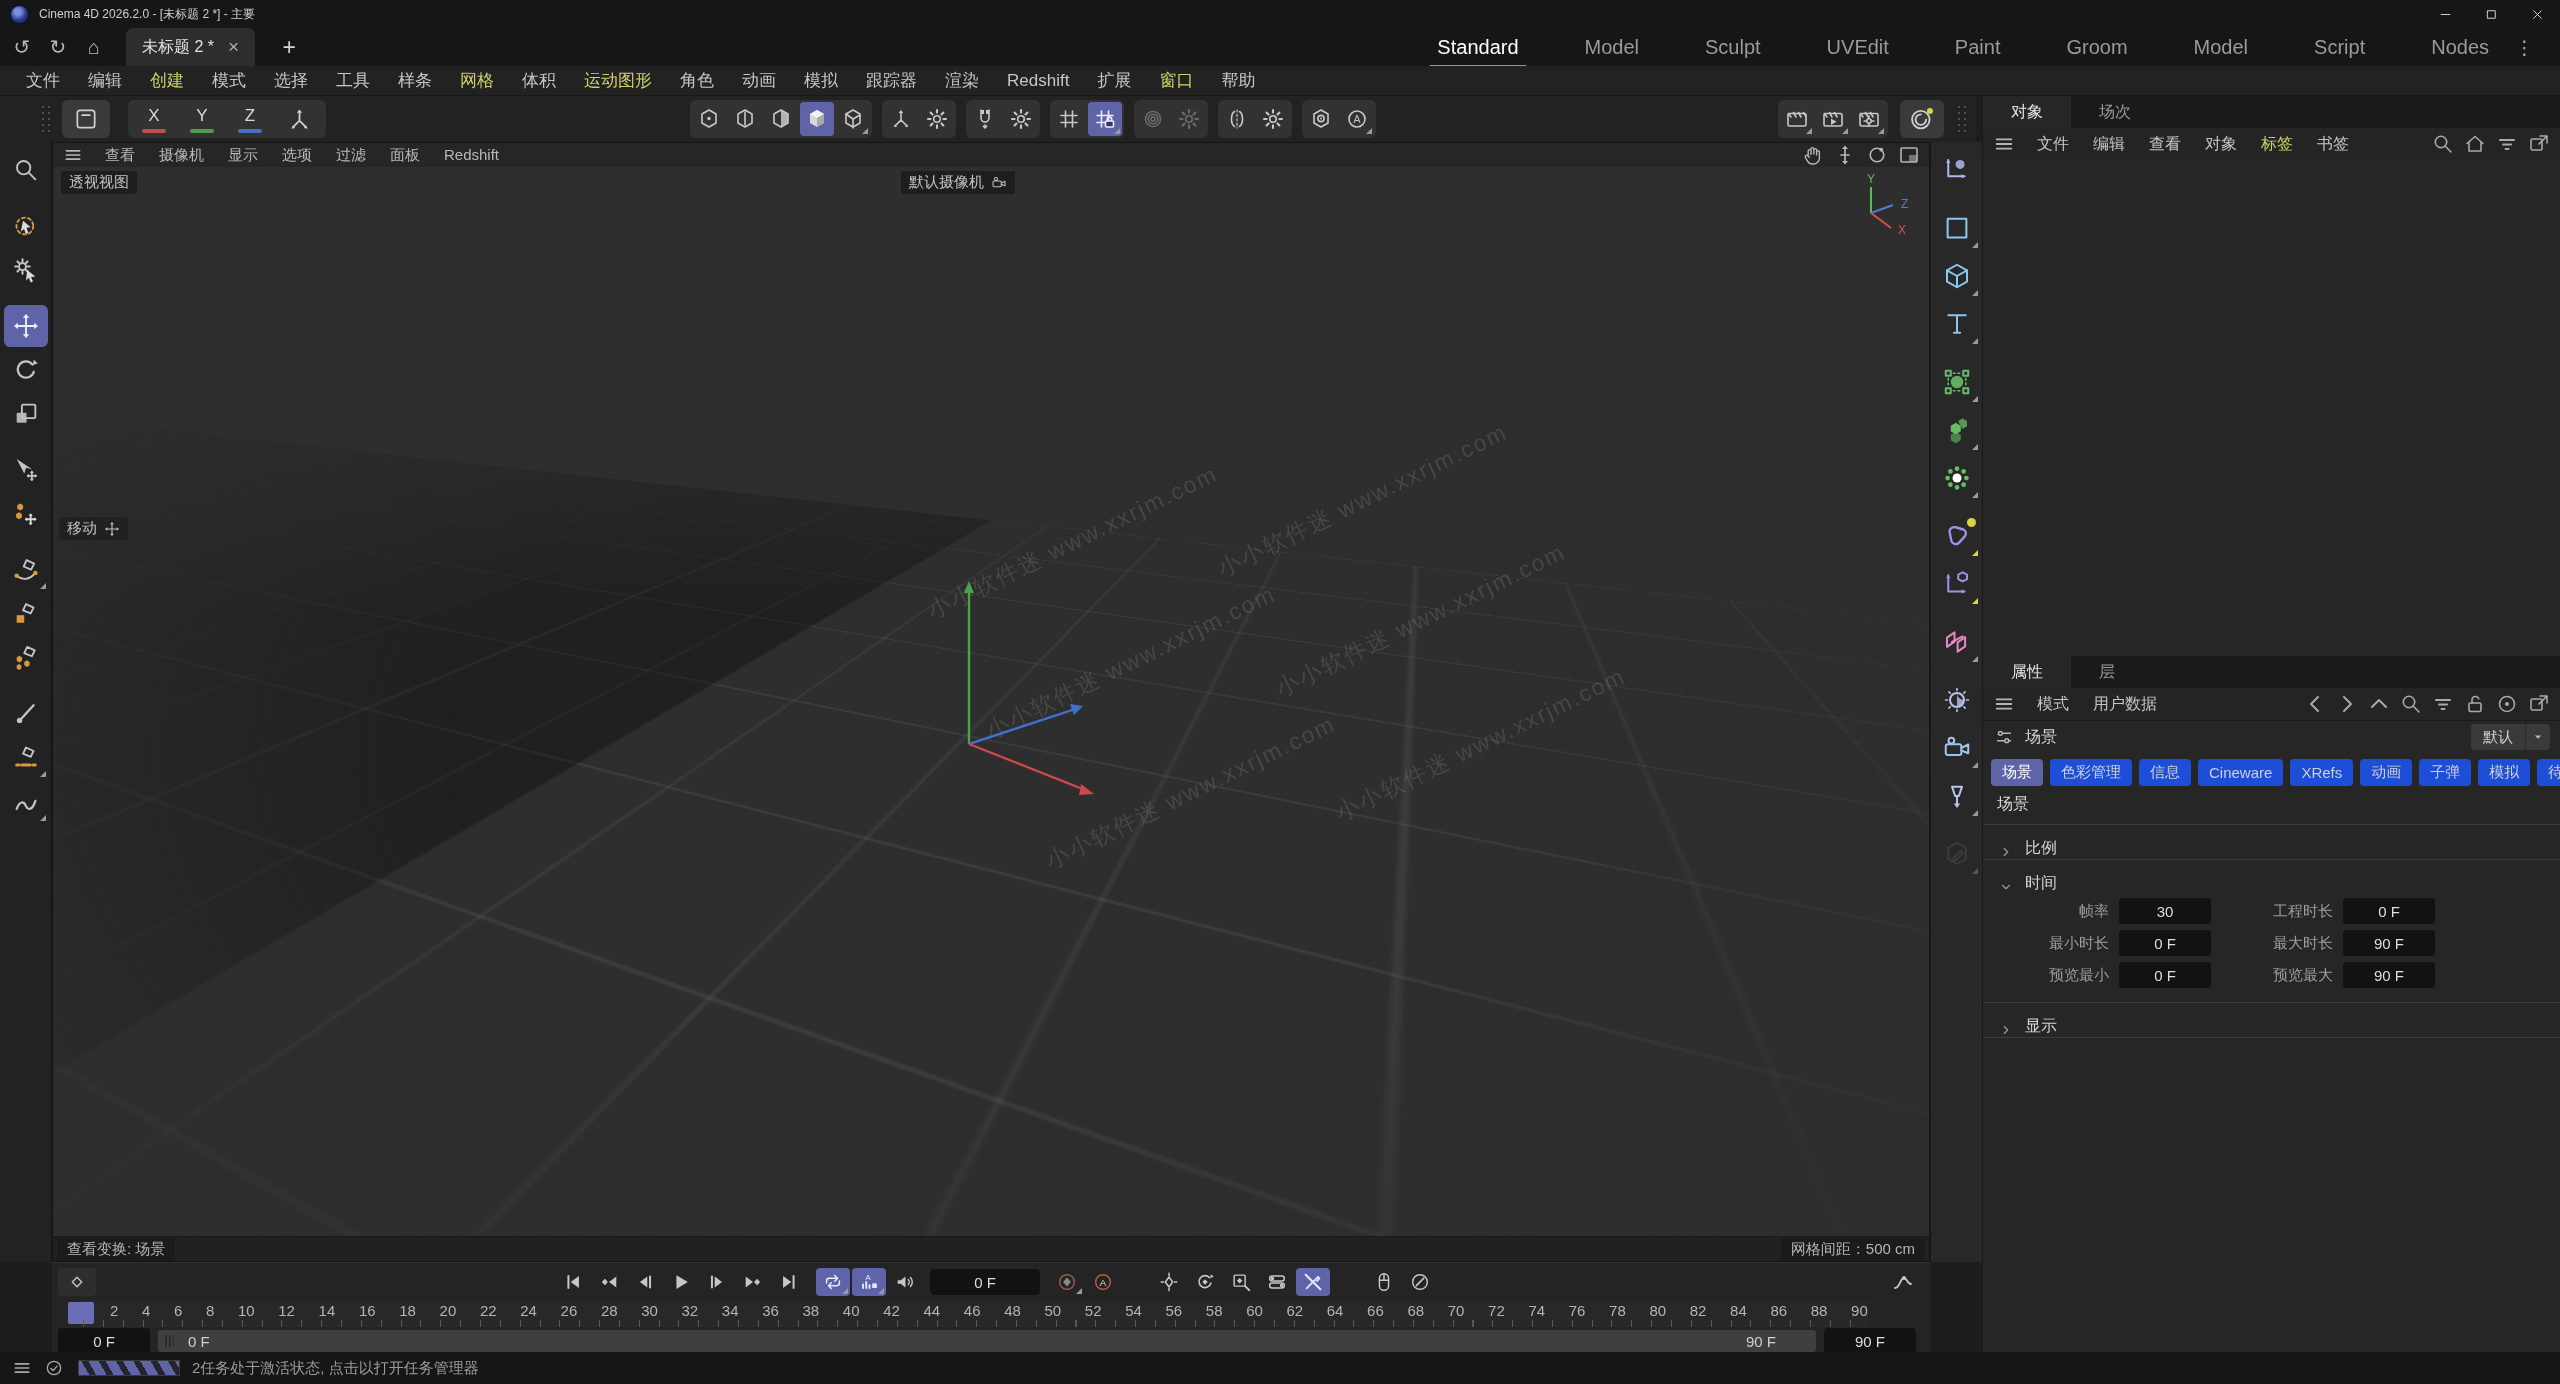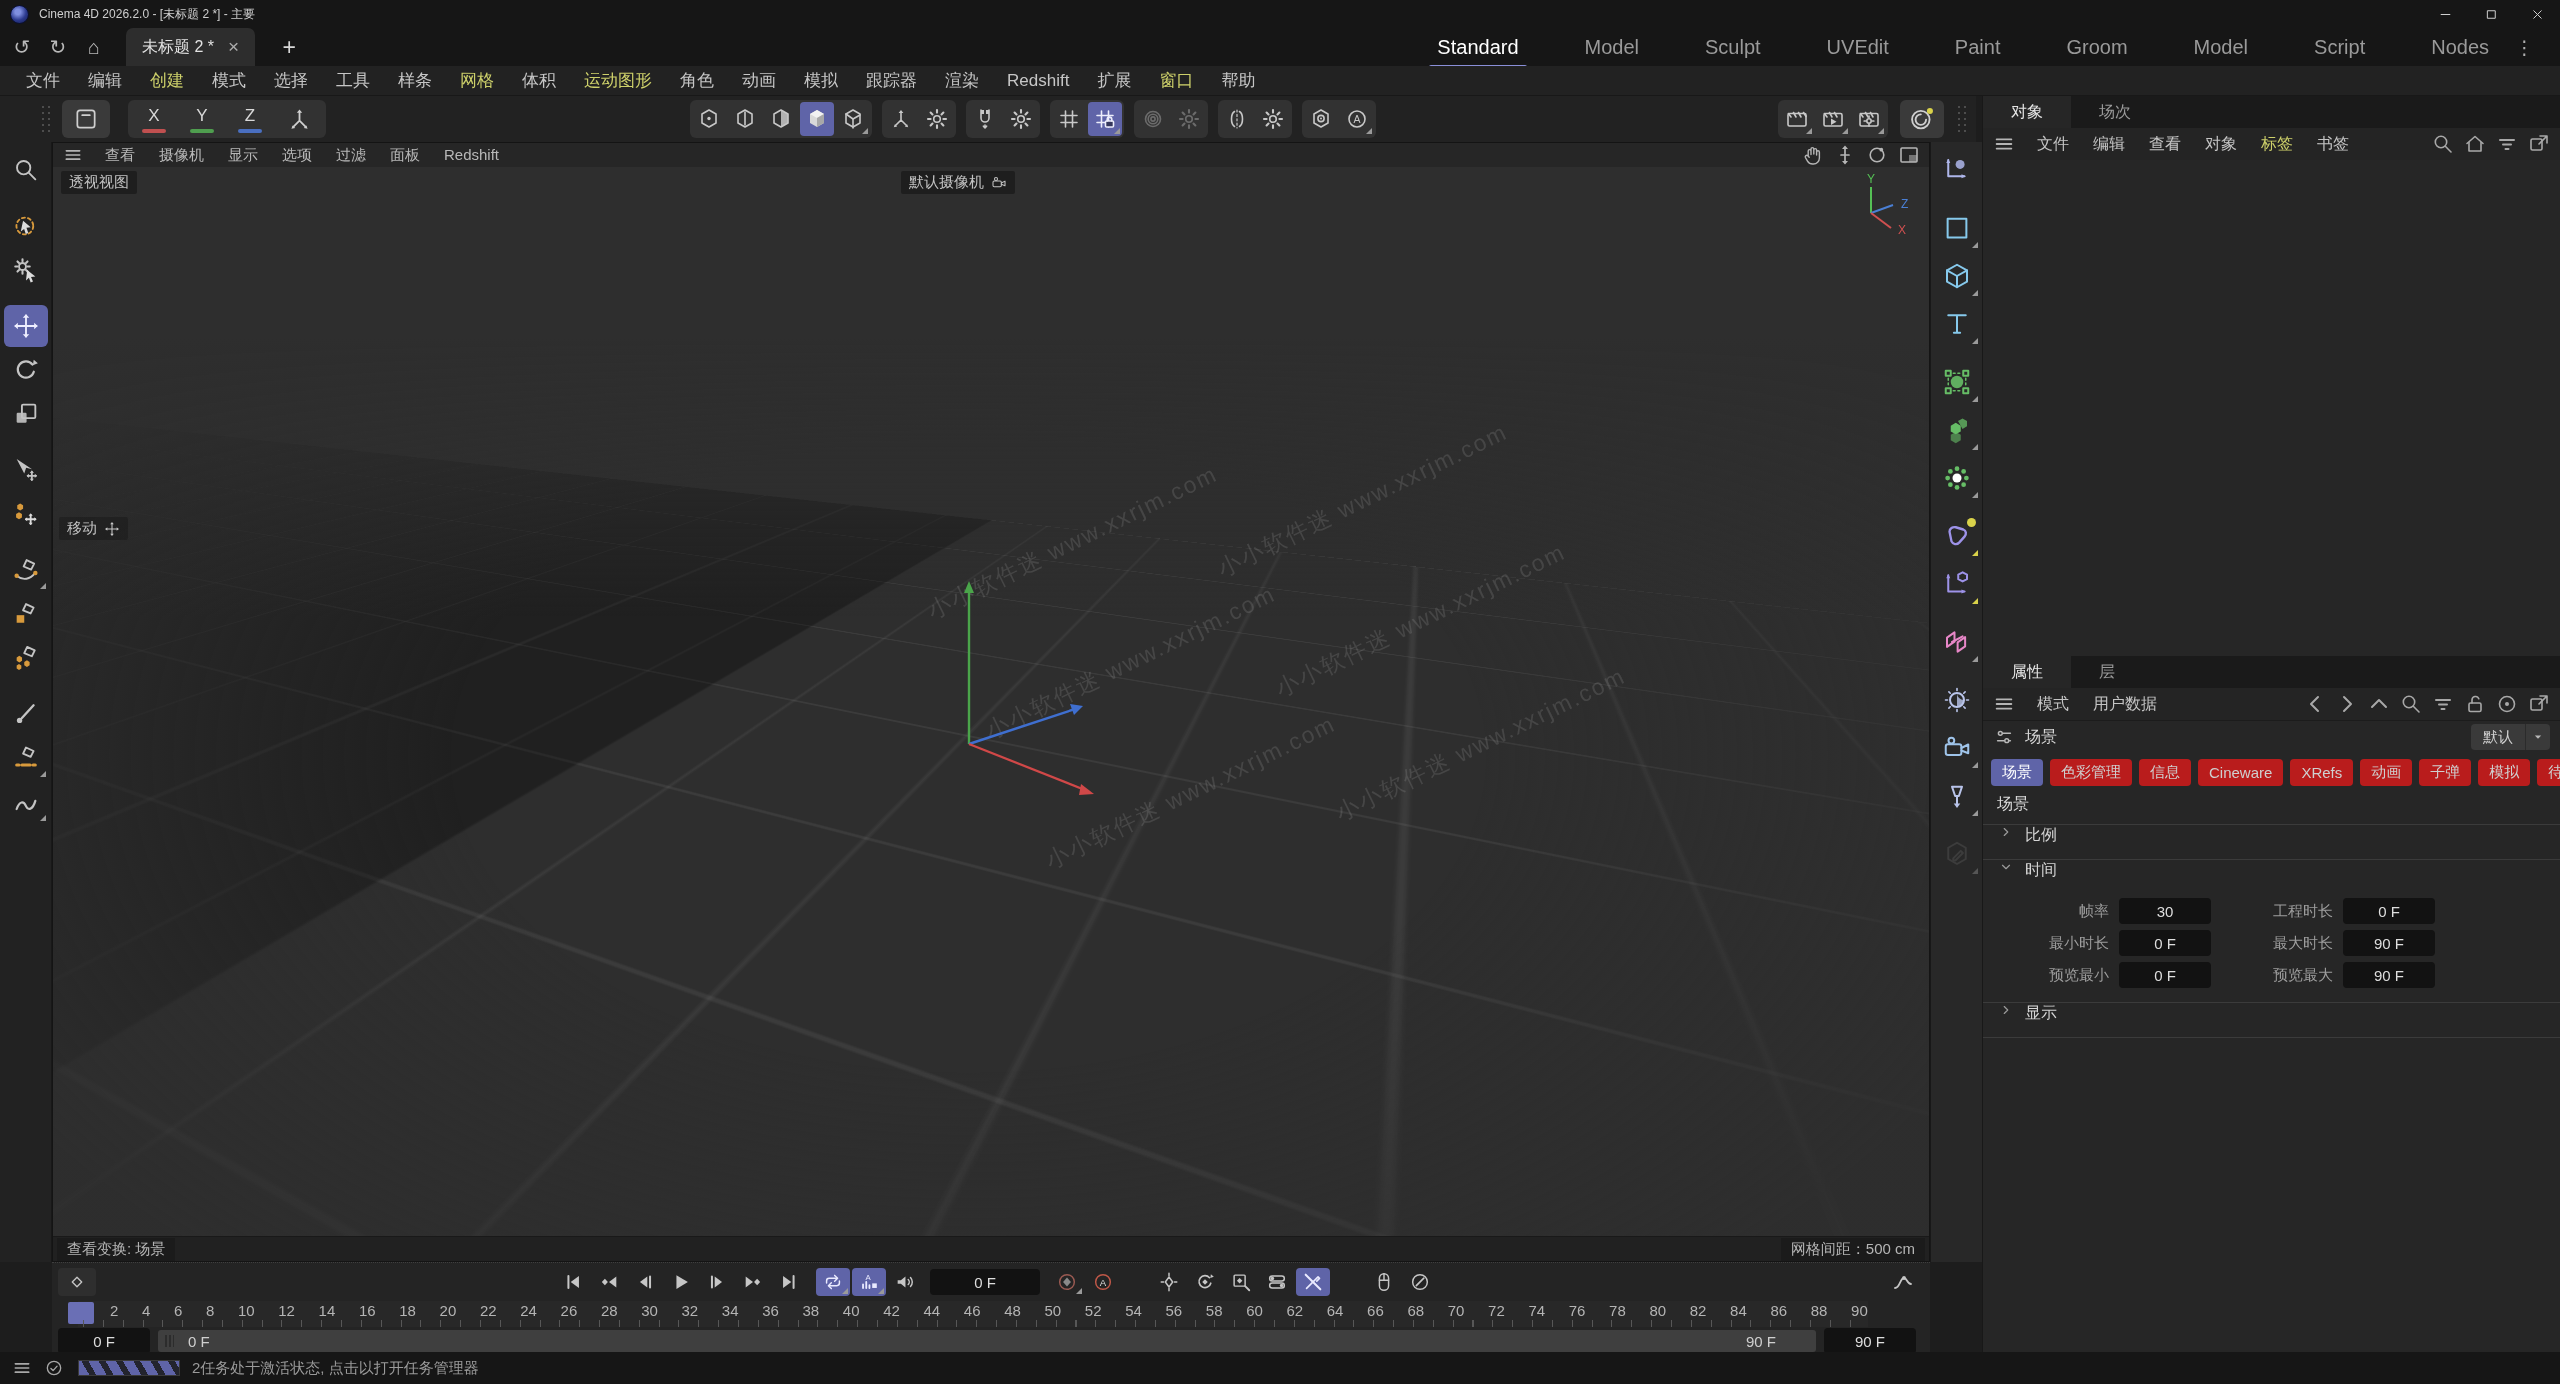--- a/index.html
+++ b/index.html
@@ -125,26 +125,26 @@
   #om-content{position:absolute;left:0;right:0;top:64px;height:496px;background:#262626;border-bottom:1px solid #171717}
   #attr-tabs{top:560px}#attr-menu{top:592px}
   #attr-objrow{position:absolute;left:0;right:0;top:624px;height:34px;display:flex;align-items:center;padding:0 10px;gap:10px}
   #attr-objrow .icon{width:22px;height:22px;color:#b8b8b8}
   #attr-obj-label{font-size:16px;color:#d6d6d6}
   #preset-btn{margin-left:auto;height:26px;background:#3a3a3a;border-radius:4px;display:flex;align-items:center}
   #preset-btn .pl{padding:0 12px;font-size:15px;color:#d0d0d0}
   #preset-btn .caret{width:24px;height:26px;border-left:1px solid #2b2b2b;display:flex;align-items:center;justify-content:center;color:#bbb}
   #preset-btn .caret .icon{width:14px;height:14px}
   #attr-chips{position:absolute;left:0;right:0;top:658px;height:36px;display:flex;align-items:center;padding:0 8px;gap:7px}
-  .chip{height:27px;padding:0 11px;background:#b91c1c;border-radius:4px;display:flex;align-items:center;font-size:15px;color:#cfcfcf;white-space:nowrap}
+  .chip{height:27px;padding:0 11px;background:#1d4ed8;border-radius:4px;display:flex;align-items:center;font-size:15px;color:#cfcfcf;white-space:nowrap}
   .chip.active{background:#5f64a8;color:#fff}
   #attr-heading{position:absolute;left:14px;top:698px;font-size:16px;color:#dadada}
   #attr-sections{position:absolute;left:0;right:0;top:728px;border-bottom:1px solid #3b3b3b}
   .sec{border-top:1px solid #3b3b3b}
-  .sec-h{height:34px;display:flex;align-items:flex-start;gap:12px;padding-left:16px;font-size:16px;color:#d5d5d5}
+  .sec-h{height:34px;display:flex;align-items:flex-end;gap:12px;padding-left:16px;font-size:16px;color:#d5d5d5}
   .chev{width:14px;height:14px;color:#9a9a9a}
   .fgrid{display:grid;grid-template-columns:104px 94px 118px 94px;column-gap:6px;row-gap:6px;padding:4px 0 14px 26px;align-items:center}
   .flabel{font-size:15px;color:#9d9d9d;text-align:right;padding-right:4px;white-space:nowrap}
   .field{width:92px;height:26px;background:#121212;border-radius:4px;display:flex;align-items:center;justify-content:center;font-size:15px;color:#dedede;box-sizing:border-box}
 
   
   #timeline{position:absolute;left:52px;top:1262px;width:1878px;height:90px;background:#242424;border-top:1px dotted #3f3f3f}
   .t-btn{width:34px;height:28px;border-radius:4px;display:flex;align-items:center;justify-content:center;color:#c6c6c6;position:relative}
   .t-btn .icon{width:22px;height:22px}
   .t-btn.active{background:#5f64a8;color:#e9eaff}

